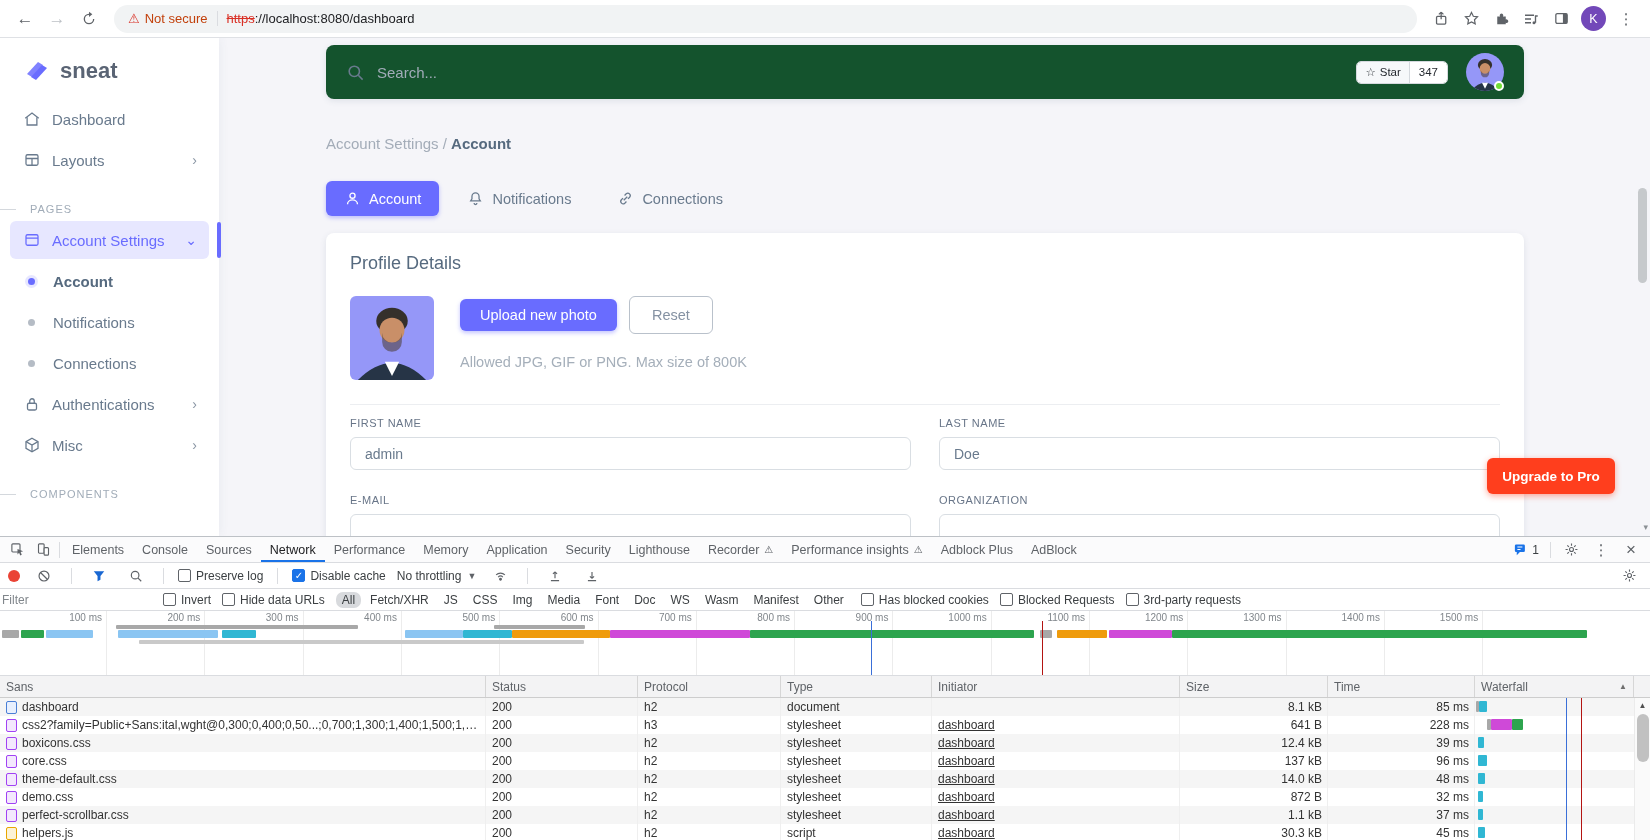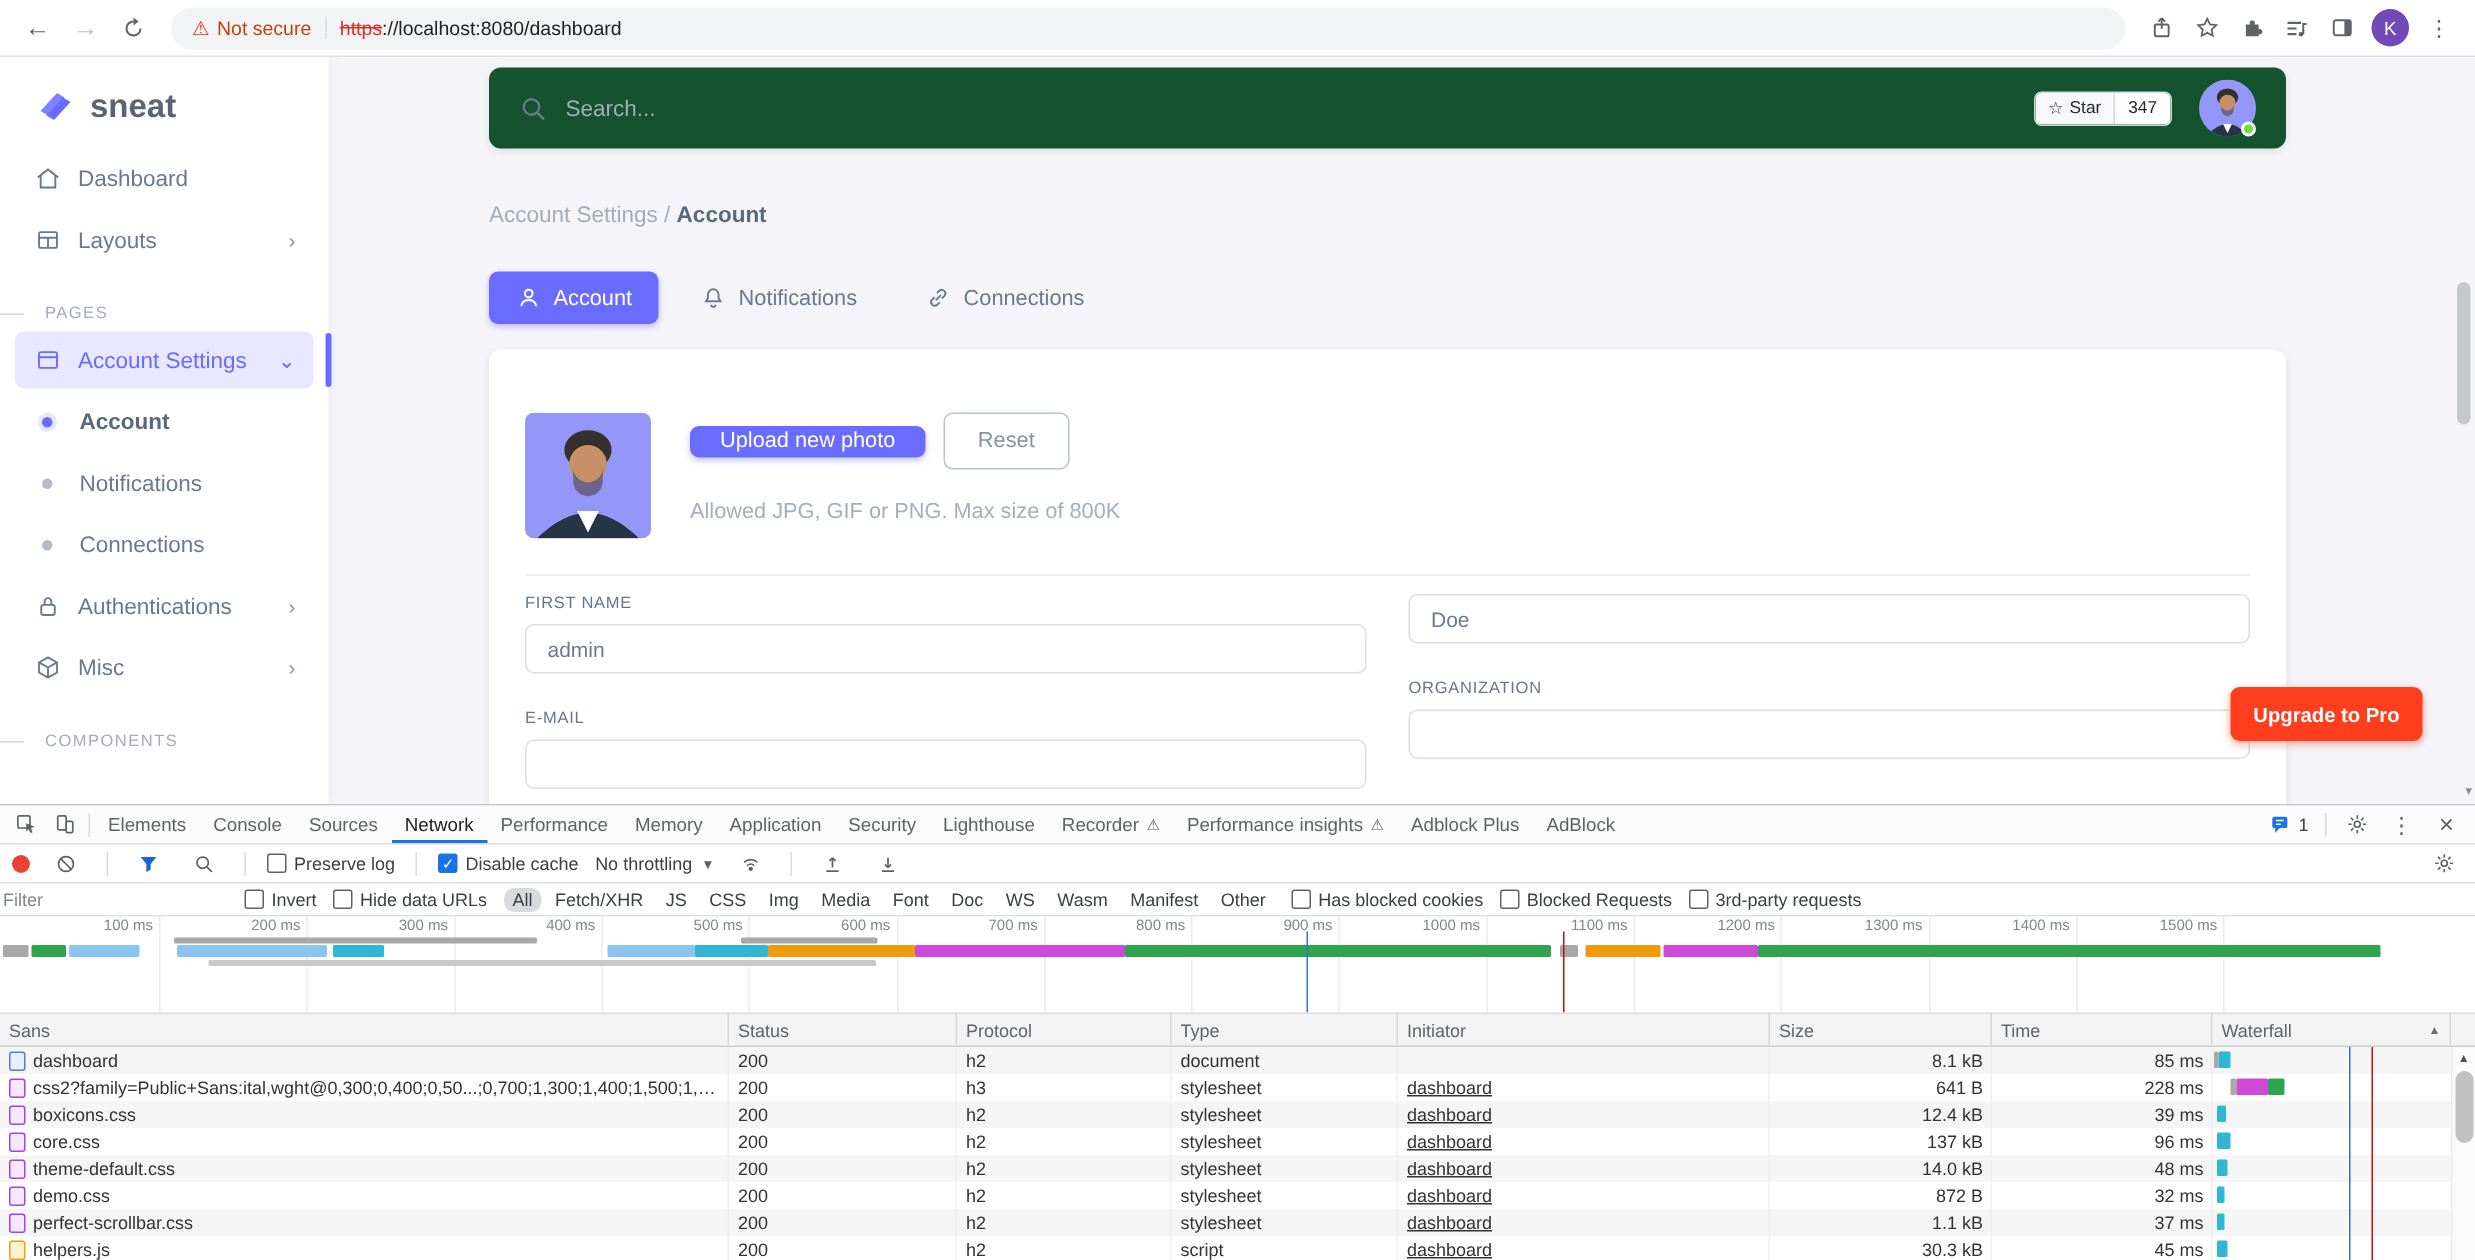--- a/index.html
+++ b/index.html
@@ -57,21 +57,21 @@
 
   .tabs-row { display:flex; align-items:center; gap:10px; margin-top:29px; }
   .tab-btn { display:flex; align-items:center; gap:8px; height:35px; padding:0 18px; border-radius:6px; font-size:14.5px; color:#697a8d; cursor:pointer; }
   .tab-btn.active { background:#696cff; color:#fff; box-shadow:0 2px 4px rgba(105,108,255,.4); }
 
   .profile-card { margin-top:17px; background:#fff; border-radius:8px; box-shadow:0 2px 6px rgba(67,89,113,.12); height:420px; }
   .card-pad { padding:20px 24px 0; }
   .card-title { font-size:18px; color:#566a7f; }
   .profile-row { display:flex; gap:26px; margin-top:22px; align-items:flex-start; }
   .pavatar { width:84px; height:84px; border-radius:6px; overflow:hidden; flex-shrink:0; }
-  .btn-upload { background:#696cff; color:#fff; border:none; border-radius:6px; height:21px; padding:0 20px; font-size:14.5px; cursor:pointer; box-shadow:0 2px 4px rgba(105,108,255,.4); }
+  .btn-upload { background:#696cff; color:#fff; border:none; border-radius:6px; height:32px; padding:0 20px; font-size:14.5px; cursor:pointer; box-shadow:0 2px 4px rgba(105,108,255,.4); }
   .btn-reset { background:#fff; color:#8592a3; border:1px solid #b9c1cb; border-radius:6px; height:38px; padding:0 22px; font-size:14.5px; cursor:pointer; margin-left:12px; }
   .upload-hint { margin-top:20px; color:#a5afba; font-size:14.5px; }
   .card-divider { border-top:1px solid #eceef1; margin-top:24px; }
   .form-grid { display:grid; grid-template-columns:1fr 1fr; column-gap:28px; padding:12px 24px 0; }
   .f-label { font-size:11px; color:#687588; letter-spacing:.5px; margin-bottom:8px; }
   .f-label.mt { margin-top:24px; }
   .f-input { height:33px; width:100%; border:1px solid #d9dee3; border-radius:6px; padding:0 14px; font-size:14px; color:#697a8d; background:#fff; outline:none; }
 
   .upgrade-btn { position:absolute; left:1268px; top:420px; width:128px; height:36px; background:#ff3e1d; color:#fff; font-weight:bold; font-size:13.5px; border:none; border-radius:6px; cursor:pointer; box-shadow:0 2px 6px rgba(255,62,29,.45); z-index:6; }
 
@@ -328,20 +328,21 @@
               <path d="M9.5 14.5 L14.5 9.5"></path>
               <path d="M8.5 11.5 l-2.3 2.3 a3.4 3.4 0 0 0 4.8 4.8 l2.3-2.3"></path>
               <path d="M15.5 12.5 l2.3-2.3 a3.4 3.4 0 0 0 -4.8-4.8 l-2.3 2.3"></path>
             </svg>
           <span>Connections</span>
         </div>
       </div>
 
       <div class="profile-card">
         <div class="card-pad">
+          <div class="card-title">Profile Details</div>
           <div class="profile-row">
             <div class="pavatar">
               <svg width="84" height="84" viewBox="0 0 64 64">
                   <rect width="64" height="64" fill="#9597f8"></rect>
                   <ellipse cx="32" cy="19" rx="12" ry="10" fill="#35302b"></ellipse>
                   <circle cx="32" cy="26" r="9.5" fill="#c98f68"></circle>
                   <path d="M24.5 28 a7.5 7.5 0 0 0 15 0 v7 a7.5 7.5 0 0 1 -15 0 z" fill="#4a3b30" opacity=".55"></path>
                   <path d="M6 64 Q32 38 58 64 Z" fill="#263446"></path>
                   <path d="M26.5 50 h11 l-5.5 11 z" fill="#ffffff"></path>
                 </svg>
@@ -354,20 +355,21 @@
           <div class="card-divider"></div>
         </div>
         <div class="form-grid">
           <div>
             <div class="f-label">FIRST NAME</div>
             <input class="f-input" value="admin" style="">
             <div class="f-label mt">E-MAIL</div>
             <input class="f-input" value="" style="">
           </div>
           <div>
+            <div class="f-label">LAST NAME</div>
             <input class="f-input" value="Doe" style="">
             <div class="f-label mt">ORGANIZATION</div>
             <input class="f-input" value="" style="">
           </div>
         </div>
       </div>
     </div>
 
     <button class="upgrade-btn">Upgrade to Pro</button>
 

